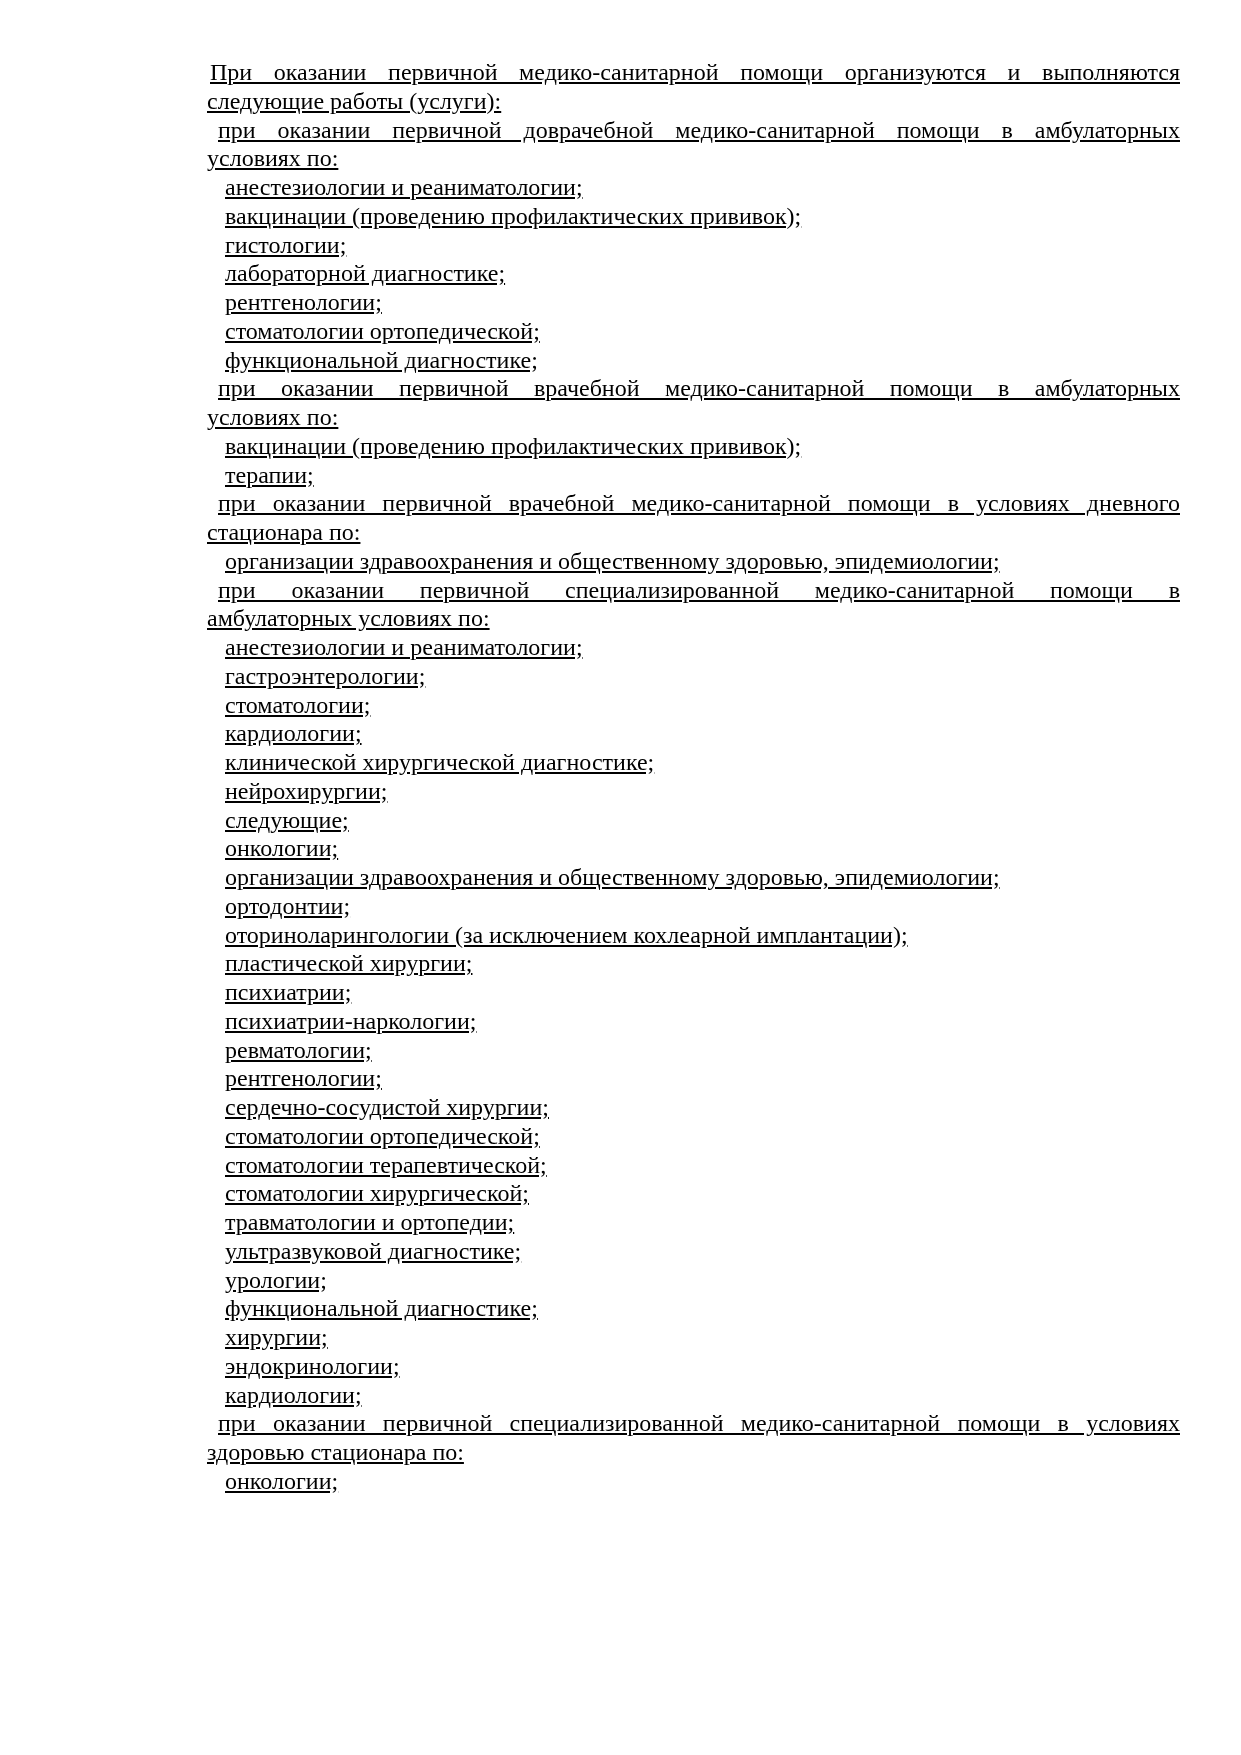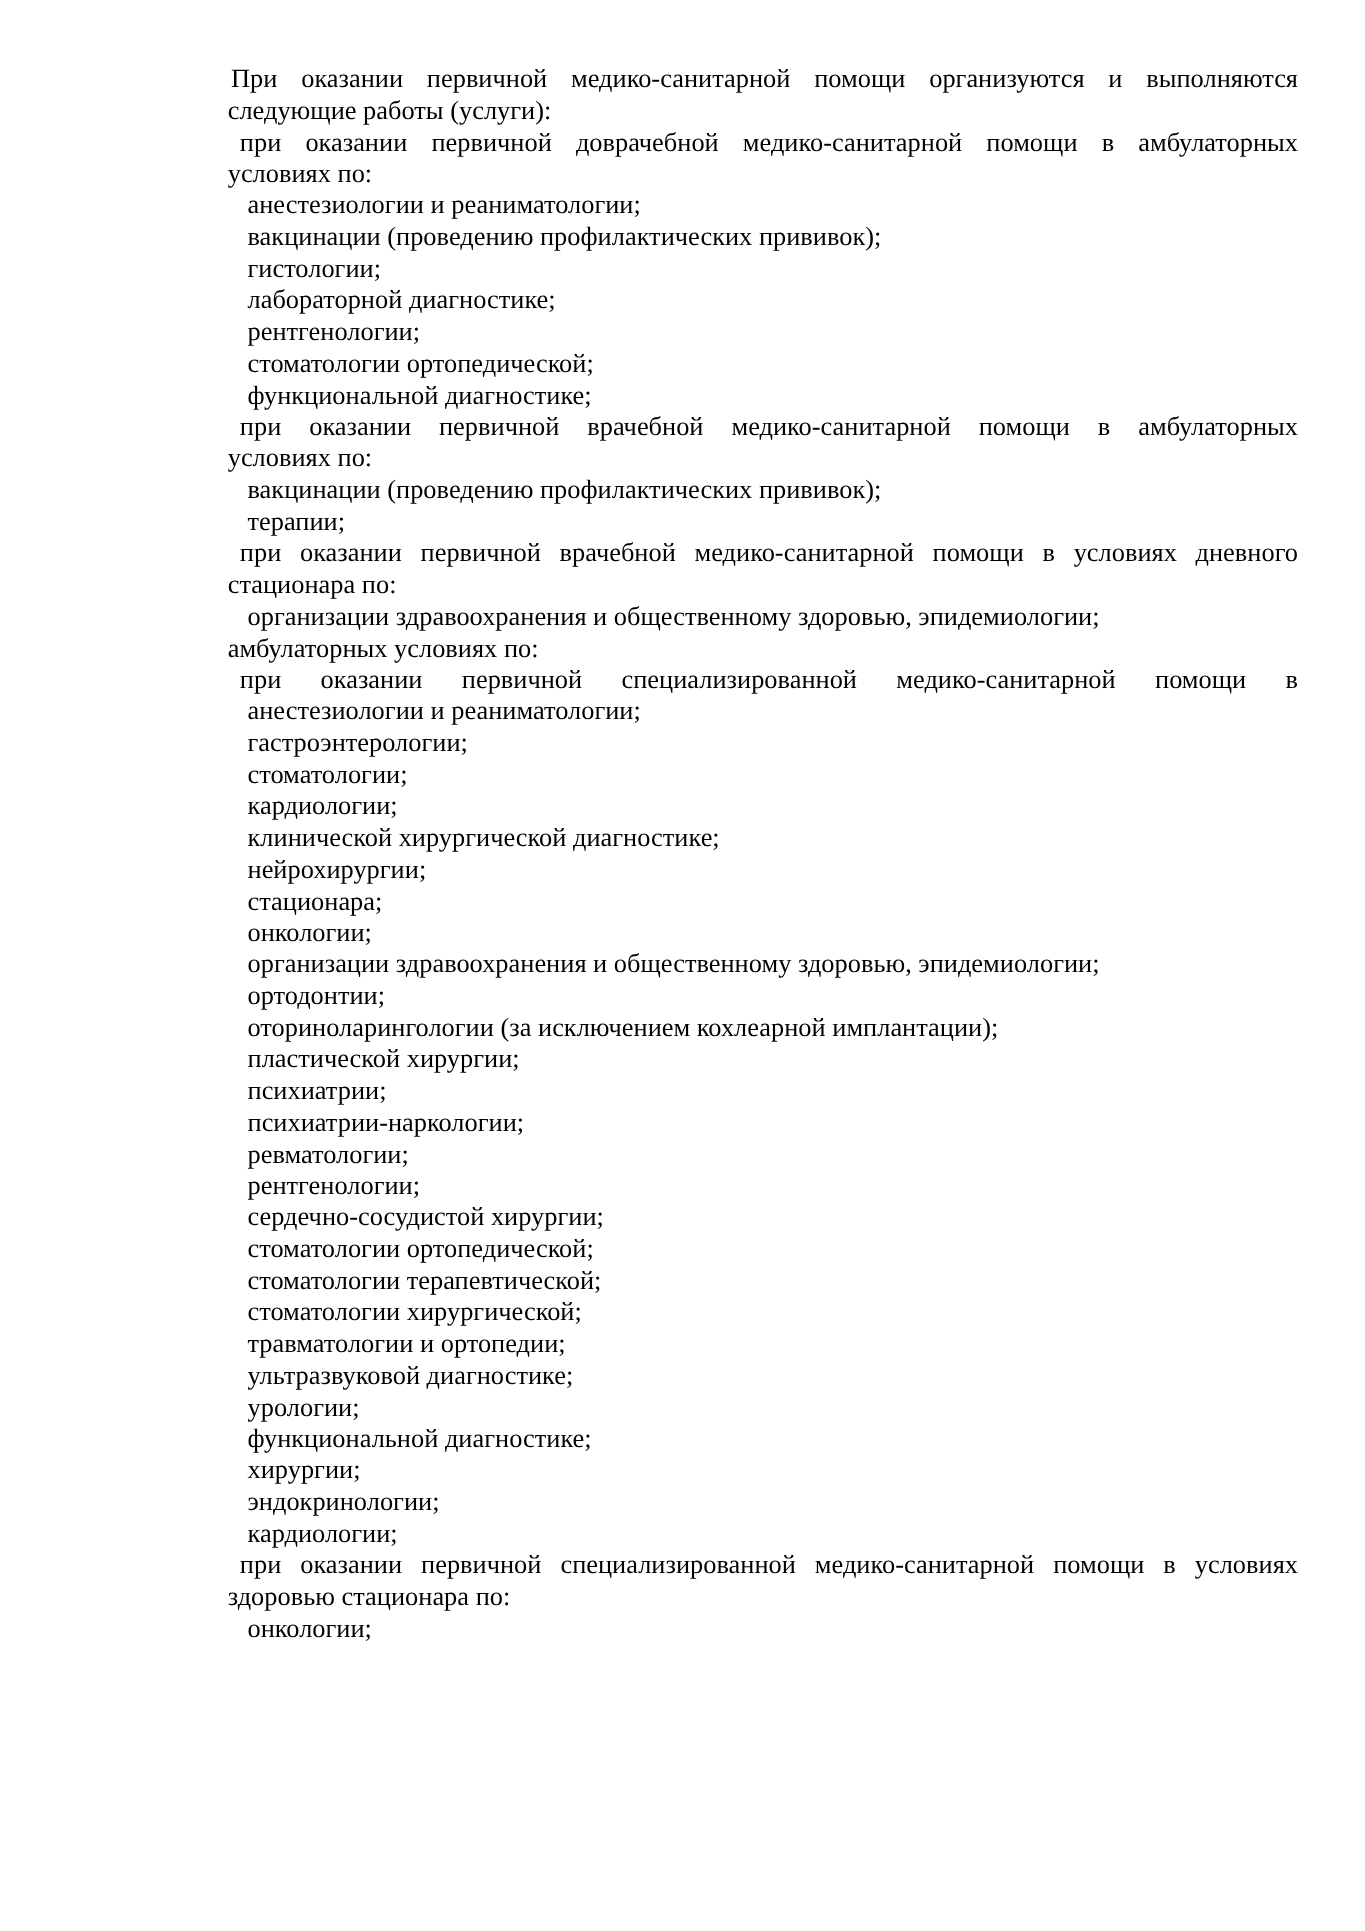--- a/index.html
+++ b/index.html
@@ -20,20 +20,21 @@
     font-family: "Liberation Serif", "DejaVu Serif", serif;
     font-size: 24px;
     line-height: 28.75px;
     overflow: hidden;
   }
   .doc {
     position: absolute;
     left: 207px;
     top: 58px;
     width: 973px;
+    text-decoration: underline;
   }
   .line {
     min-height: 28.75px;
     white-space: normal;
   }
   
   .line.intro { text-indent: 3px; }
   
   .line.para  { text-indent: 11px; }
   
@@ -62,29 +63,29 @@
       <div class="line item">рентгенологии;</div>
       <div class="line item">стоматологии ортопедической;</div>
       <div class="line item">функциональной диагностике;</div>
       <div class="line para just">при оказании первичной врачебной медико-санитарной помощи в амбулаторных</div>
       <div class="line cont">условиях по:</div>
       <div class="line item">вакцинации (проведению профилактических прививок);</div>
       <div class="line item">терапии;</div>
       <div class="line para just">при оказании первичной врачебной медико-санитарной помощи в условиях дневного</div>
       <div class="line cont">стационара по:</div>
       <div class="line item">организации здравоохранения и общественному здоровью, эпидемиологии;</div>
+      <div class="line para just">при оказании первичной специализированной медико-санитарной помощи в</div>
       <div class="line cont">амбулаторных условиях по:</div>
-      <div class="line para just">при оказании первичной специализированной медико-санитарной помощи в</div>
       <div class="line item">анестезиологии и реаниматологии;</div>
       <div class="line item">гастроэнтерологии;</div>
       <div class="line item">стоматологии;</div>
       <div class="line item">кардиологии;</div>
       <div class="line item">клинической хирургической диагностике;</div>
       <div class="line item">нейрохирургии;</div>
-      <div class="line item">стационара;</div>
+      <div class="line item">следующие;</div>
       <div class="line item">онкологии;</div>
       <div class="line item">организации здравоохранения и общественному здоровью, эпидемиологии;</div>
       <div class="line item">ортодонтии;</div>
       <div class="line item">оториноларингологии (за исключением кохлеарной имплантации);</div>
       <div class="line item">пластической хирургии;</div>
       <div class="line item">психиатрии;</div>
       <div class="line item">психиатрии-наркологии;</div>
       <div class="line item">ревматологии;</div>
       <div class="line item">рентгенологии;</div>
       <div class="line item">сердечно-сосудистой хирургии;</div>

